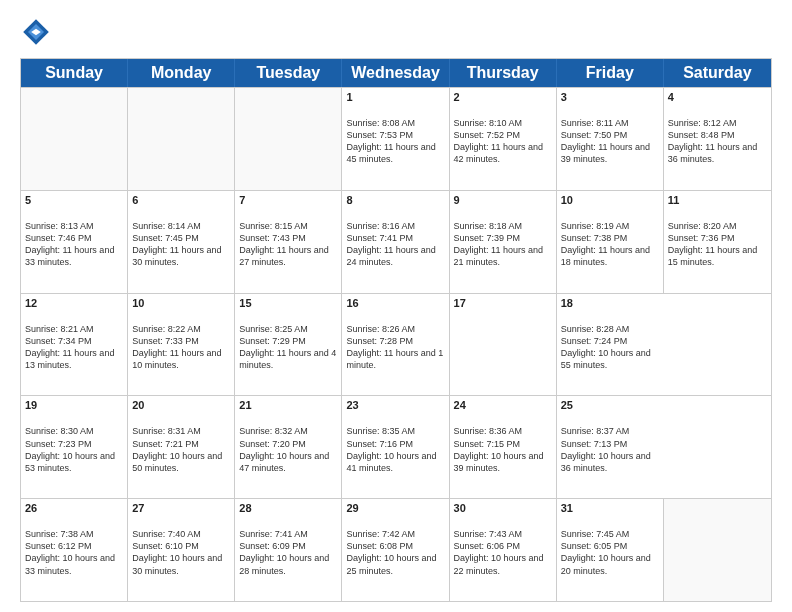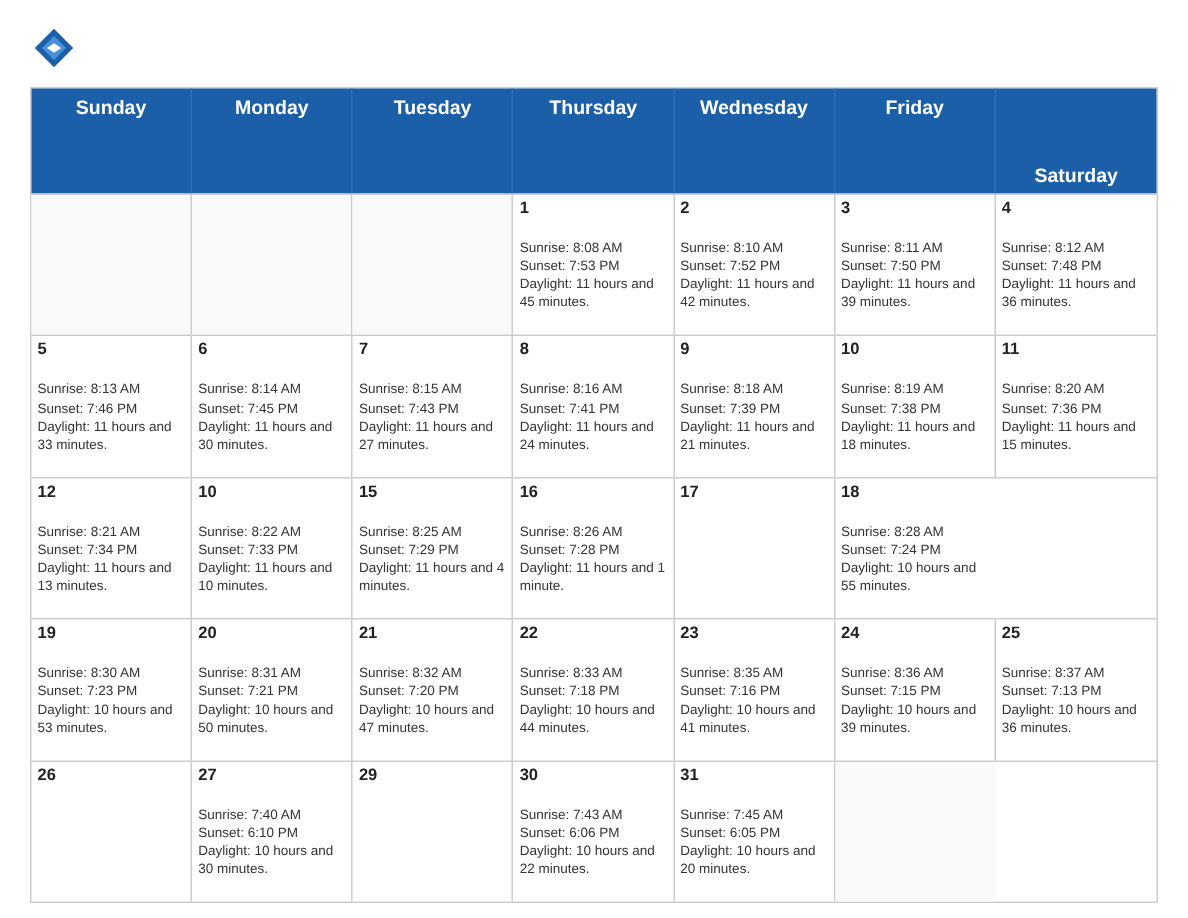--- a/index.html
+++ b/index.html
@@ -66,27 +66,27 @@
       flex-direction: column;
       border: 1px solid #ccc;
     }
     .cal-header {
       display: grid;
       grid-template-columns: repeat(7, 1fr);
       background: #1a5fa8;
     }
     .cal-header-cell {
       color: #fff;
-      font-size: 13px;
+      font-size: 16px;
       font-weight: bold;
       padding: 5px 4px;
       text-align: center;
       border-right: 1px solid #2a6fb8;
     }
-    .cal-header-cell:last-child { border-right: none; margin-top: 45px; }
+    .cal-header-cell:last-child { border-right: none; }
     .cal-body {
       flex: 1;
       display: flex;
       flex-direction: column;
     }
     .cal-row {
       display: grid;
       grid-template-columns: repeat(7, 1fr);
       flex: 1;
       border-top: 1px solid #ccc;
@@ -135,22 +135,22 @@
       <div class="month-title"></div>
       <div class="location"></div>
     </div>
   </div>
 
   <div class="calendar">
     <div class="cal-header" id="cal-header">
         <div class="cal-header-cell">Sunday</div>
         <div class="cal-header-cell">Monday</div>
         <div class="cal-header-cell">Tuesday</div>
+        <div class="cal-header-cell">Wednesday</div>
         <div class="cal-header-cell">Thursday</div>
-        <div class="cal-header-cell">Wednesday</div>
         <div class="cal-header-cell">Friday</div>
         <div class="cal-header-cell">Saturday</div>
       </div>
     <div class="cal-body" id="cal-body">
         <div class="cal-row">
           <div class="cal-cell empty"></div>
           <div class="cal-cell empty"></div>
           <div class="cal-cell empty"></div>
           <div class="cal-cell">
             <div class="day-num">1</div>
@@ -166,21 +166,21 @@
           </div>
           <div class="cal-cell">
             <div class="day-num">3</div>
             <div class="cell-text">Sunrise: 8:11 AM
 Sunset: 7:50 PM
 Daylight: 11 hours and 39 minutes.</div>
           </div>
           <div class="cal-cell">
             <div class="day-num">4</div>
             <div class="cell-text">Sunrise: 8:12 AM
-Sunset: 7:48 PM
+Sunset: 8:48 PM
 Daylight: 11 hours and 36 minutes.</div>
           </div>
         </div>
         <div class="cal-row">
           <div class="cal-cell">
             <div class="day-num">5</div>
             <div class="cell-text">Sunrise: 8:13 AM
 Sunset: 7:46 PM
 Daylight: 11 hours and 33 minutes.</div>
           </div>
@@ -269,26 +269,20 @@
 Sunset: 7:21 PM
 Daylight: 10 hours and 50 minutes.</div>
           </div>
           <div class="cal-cell">
             <div class="day-num">21</div>
             <div class="cell-text">Sunrise: 8:32 AM
 Sunset: 7:20 PM
 Daylight: 10 hours and 47 minutes.</div>
           </div>
           <div class="cal-cell">
-            <div class="day-num">22</div>
-            <div class="cell-text">Sunrise: 8:33 AM
-Sunset: 7:18 PM
-Daylight: 10 hours and 44 minutes.</div>
-          </div>
-          <div class="cal-cell">
             <div class="day-num">23</div>
             <div class="cell-text">Sunrise: 8:35 AM
 Sunset: 7:16 PM
 Daylight: 10 hours and 41 minutes.</div>
           </div>
           <div class="cal-cell">
             <div class="day-num">24</div>
             <div class="cell-text">Sunrise: 8:36 AM
 Sunset: 7:15 PM
 Daylight: 10 hours and 39 minutes.</div>
@@ -296,29 +290,41 @@
           <div class="cal-cell">
             <div class="day-num">25</div>
             <div class="cell-text">Sunrise: 8:37 AM
 Sunset: 7:13 PM
 Daylight: 10 hours and 36 minutes.</div>
           </div>
         </div>
         <div class="cal-row">
           <div class="cal-cell">
             <div class="day-num">26</div>
+            <div class="cell-text">Sunrise: 7:38 AM
+Sunset: 6:12 PM
+Daylight: 10 hours and 33 minutes.</div>
           </div>
           <div class="cal-cell">
             <div class="day-num">27</div>
             <div class="cell-text">Sunrise: 7:40 AM
 Sunset: 6:10 PM
 Daylight: 10 hours and 30 minutes.</div>
           </div>
           <div class="cal-cell">
+            <div class="day-num">28</div>
+            <div class="cell-text">Sunrise: 7:41 AM
+Sunset: 6:09 PM
+Daylight: 10 hours and 28 minutes.</div>
+          </div>
+          <div class="cal-cell">
             <div class="day-num">29</div>
+            <div class="cell-text">Sunrise: 7:42 AM
+Sunset: 6:08 PM
+Daylight: 10 hours and 25 minutes.</div>
           </div>
           <div class="cal-cell">
             <div class="day-num">30</div>
             <div class="cell-text">Sunrise: 7:43 AM
 Sunset: 6:06 PM
 Daylight: 10 hours and 22 minutes.</div>
           </div>
           <div class="cal-cell">
             <div class="day-num">31</div>
             <div class="cell-text">Sunrise: 7:45 AM

